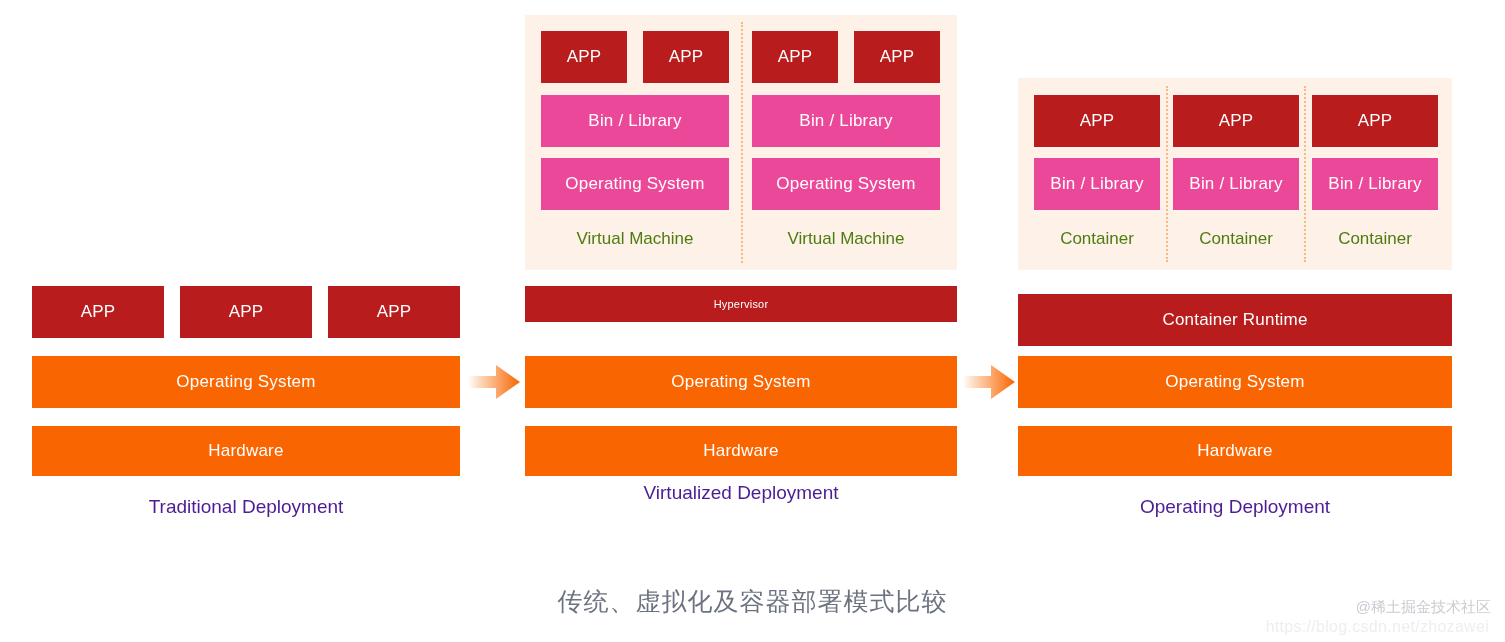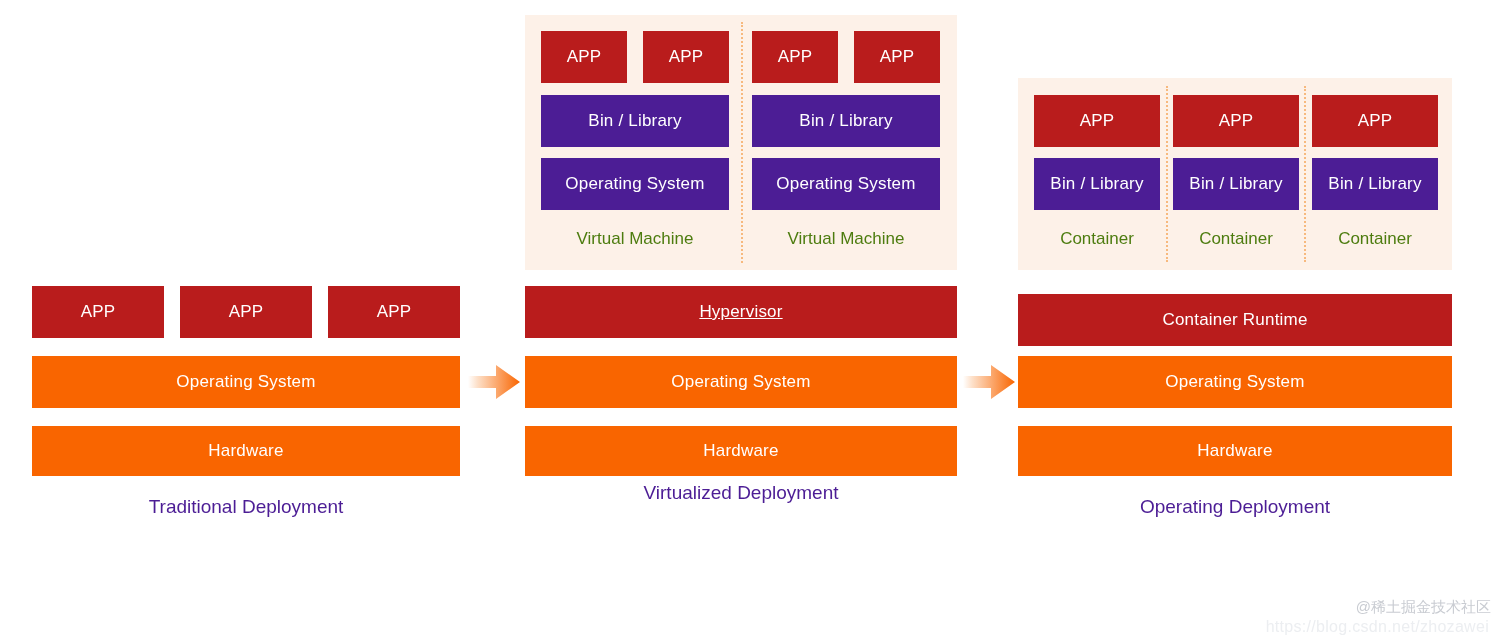--- a/index.html
+++ b/index.html
@@ -25,21 +25,21 @@
     position: absolute;
     display: flex;
     align-items: center;
     justify-content: center;
     color: #ffffff;
     box-sizing: border-box;
     letter-spacing: .2px;
     white-space: nowrap;
   }
   .blk.light  { background: #b91c1c; }
-  .blk.mid    { background: #4c1d95; }
+  .blk.mid    { background: #ec4899; }
   .blk.dark   { background: #f96500; }
 
   .panel {
     position: absolute;
     background: #fdf1e8;
     box-sizing: border-box;
   }
 
   .divider {
     position: absolute;
@@ -149,21 +149,21 @@
     </div>
 
     <div>
       <div class="blk light" style="left:752px; top:31px; width:86px; height:52px; font-size:17px;">APP</div>
       <div class="blk light" style="left:854px; top:31px; width:86px; height:52px; font-size:17px;">APP</div>
       <div class="blk mid" style="left:752px; top:95px; width:188px; height:52px; font-size:17px;">Bin / Library</div>
       <div class="blk mid" style="left:752px; top:158px; width:188px; height:52px; font-size:17px;">Operating System</div>
       <div class="cap" style="left:752px; top:226px; width:188px; height:26px; font-size:17px;">Virtual Machine</div>
     </div>
 
-    <div class="blk light" style="left:525px; top:286px; width:432px; height:52px; font-size:17px;text-decoration:underline;">Hypervisor</div>
+    <div class="blk light" style="left:525px; top:286px; width:432px; height:36px; font-size:11px;">Hypervisor</div>
     <div class="blk dark" style="left:525px; top:356px; width:432px; height:52px; font-size:17px;">Operating System</div>
     <div class="blk dark" style="left:525px; top:426px; width:432px; height:50px; font-size:17px;">Hardware</div>
 
     <div class="colcap" style="left:525px; top:480px; width:432px; height:26px;">Virtualized Deployment</div>
   </div>
 
   <div class="arrow" style="left:961px; top:362px;">
     <svg width="56" height="40" viewBox="0 0 56 40" xmlns="http://www.w3.org/2000/svg">
       <defs>
         <linearGradient id="agrad2" x1="0" y1="0" x2="1" y2="0">
@@ -200,17 +200,18 @@
       <div class="cap" style="left:1312px; top:226px; width:126px; height:26px; font-size:17px;">Container</div>
     </div>
 
     <div class="blk light" style="left:1018px; top:294px; width:434px; height:52px; font-size:17px;">Container Runtime</div>
     <div class="blk dark" style="left:1018px; top:356px; width:434px; height:52px; font-size:17px;">Operating System</div>
     <div class="blk dark" style="left:1018px; top:426px; width:434px; height:50px; font-size:17px;">Hardware</div>
 
     <div class="colcap" style="left:1018px; top:494px; width:434px; height:26px;">Operating Deployment</div>
   </div>
 
+  <div class="maintitle">传统、虚拟化及容器部署模式比较</div>
 
   <div class="wm-brand">@稀土掘金技术社区</div>
   <div class="wm-url">https://blog.csdn.net/zhozawei</div>
 
 </div>
 
 </body></html>

